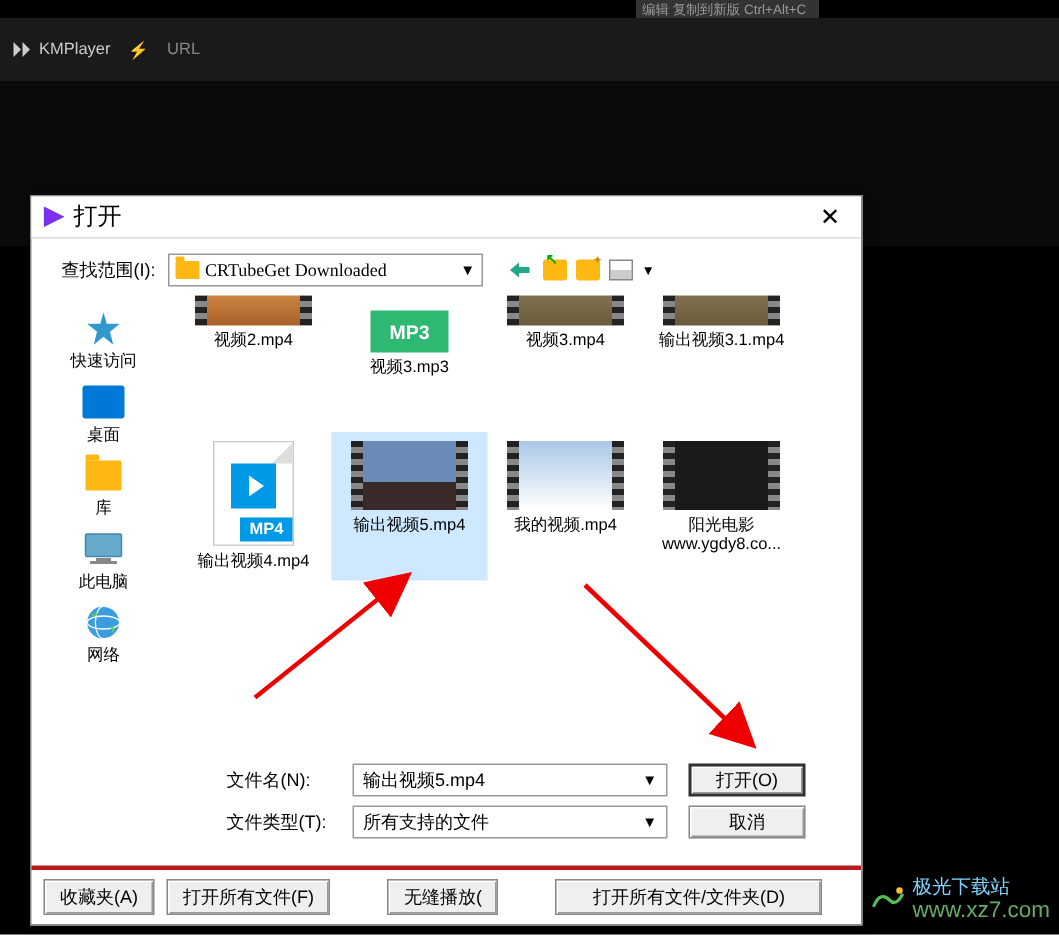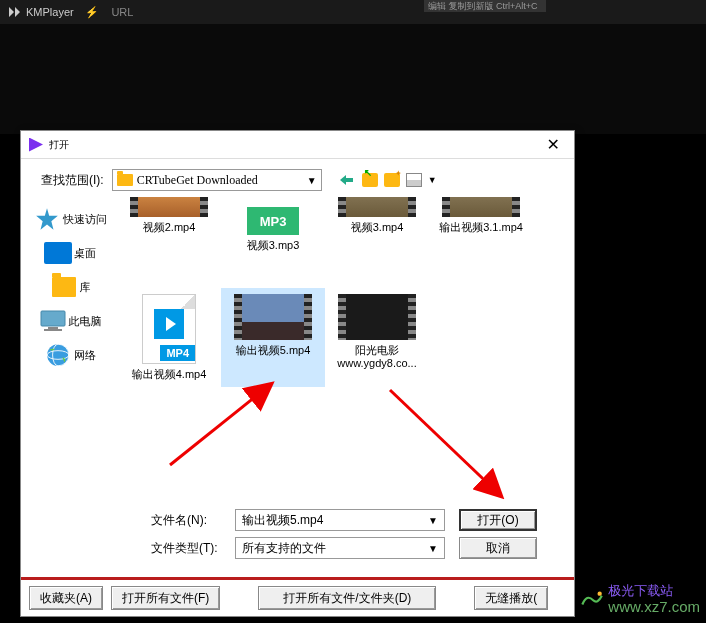--- a/index.html
+++ b/index.html
@@ -1,49 +1,49 @@
 <!DOCTYPE html>
 <html><head>
   <meta charset="utf-8">
   <style>
     * { margin: 0; padding: 0; box-sizing: border-box; }
     body { font-family: "Microsoft YaHei", Arial, sans-serif; font-size: 12px; background: #000; width: 706px; height: 623px; overflow: hidden; position: relative; }
     
-    .kmplayer-bar { background: #1a1a1a; height: 24px; display: flex; align-items: center; padding: 0 8px; color: #888; font-size: 11px; gap: 12px; }
+    .kmplayer-bar { background: #1a1a1a; height: 42px; display: flex; align-items: center; padding: 0 8px; color: #888; font-size: 11px; gap: 12px; margin-top: 12px; }
     .kmplayer-bar .logo { display: flex; align-items: center; gap: 4px; color: #ccc; }
     .kmplayer-bar .bolt { color: #888; }
     .kmplayer-bar .url { color: #888; }
     
     .dark-area { background: #0a0a0a; height: 110px; }
     
     .dialog { position: absolute; top: 130px; left: 20px; width: 555px; background: #fff; border: 1px solid #888; box-shadow: 2px 2px 8px rgba(0,0,0,0.3); }
     .titlebar { height: 28px; display: flex; align-items: center; justify-content: space-between; padding: 0 8px; border-bottom: 1px solid #ddd; background: #fff; }
     .titlebar-left { display: flex; align-items: center; gap: 6px; }
     .titlebar-icon { width: 14px; height: 14px; background: #7b2fef; clip-path: polygon(0 0, 100% 50%, 0 100%); }
-    .titlebar-title { font-size: 10px; font-family: Liberation Mono, monospace; }
+    .titlebar-title { font-size: 16px; font-family: Liberation Mono, monospace; }
     .close-btn { font-size: 16px; cursor: pointer; padding: 0 6px; }
     
     .lookup-row { display: flex; align-items: center; gap: 8px; padding: 10px 20px 6px; }
     .lookup-label { font-size: 12px; }
     .lookup-combo { flex: 0 0 210px; height: 22px; border: 1px solid #999; display: flex; align-items: center; padding: 0 4px; gap: 4px; font-family: Liberation Serif, serif; font-size: 12px; background: #fff; }
     .folder-icon-sm { width: 16px; height: 12px; background: #fdb813; border-radius: 1px; position: relative; }
     .folder-icon-sm::before { content: ""; position: absolute; top: -3px; left: 0; width: 6px; height: 3px; background: #fdb813; border-radius: 1px 1px 0 0; }
     .combo-arrow { margin-left: auto; font-size: 10px; }
     .toolbar-icons { display: flex; gap: 6px; margin-left: 8px; align-items: center; }
     .tb-icon { width: 18px; height: 18px; display: flex; align-items: center; justify-content: center; }
     .back-icon svg { width: 18px; height: 14px; }
     .up-icon { background: #fdb813; border-radius: 2px; position: relative; width: 16px; height: 14px; }
     .up-icon::before { content: "↖"; position: absolute; top: -6px; left: 2px; color: #0a0; font-size: 10px; font-weight: bold; }
     .new-icon { background: #fdb813; border-radius: 2px; width: 16px; height: 14px; position: relative; }
     .new-icon::after { content: "✦"; position: absolute; top: -4px; right: -2px; color: #d80; font-size: 8px; }
     .view-icon { border: 1px solid #888; width: 16px; height: 14px; background: linear-gradient(#fff 50%, #ccc 50%); }
     
     .body-row { display: flex; padding: 0 8px 8px; }
     .sidebar { width: 80px; display: flex; flex-direction: column; gap: 6px; align-items: center; padding-top: 8px; }
-    .sidebar-item { display: flex; align-items: center; gap: 0; cursor: pointer; }
+    .sidebar-item { display: flex; flex-direction: column; align-items: center; gap: 0; cursor: pointer; }
     .sidebar-item .sb-label { font-size: 11px; text-align: center; }
     .sb-icon { width: 32px; height: 28px; display: flex; align-items: center; justify-content: center; }
     .quick-icon svg { width: 26px; height: 26px; }
     .desktop-icon { background: #0078d7; width: 28px; height: 22px; border-radius: 2px; }
     .lib-icon { width: 24px; height: 20px; background: #fdb813; border-radius: 1px; position: relative; }
     .lib-icon::before { content: ""; position: absolute; top: -4px; left: 0; width: 9px; height: 4px; background: #fdb813; border-radius: 1px 1px 0 0; }
     .pc-icon svg { width: 30px; height: 24px; }
     .net-icon svg { width: 26px; height: 26px; }
     
     .file-area { flex: 1; padding: 4px 8px; height: 300px; overflow: hidden; }
@@ -79,21 +79,21 @@
     .bottom-buttons { display: flex; gap: 8px; padding: 6px 8px; justify-content: flex-start; border-top: 3px solid #b91c1c; }
     .bb { height: 24px; border: 1px solid #888; background: #efefef; box-shadow: 1px 1px 0 #fff inset, -1px -1px 0 #999 inset; font-size: 12px; padding: 0 10px; cursor: pointer; }
     .bb.wide { padding: 0 24px; }
     
     .arrow-red { position: absolute; pointer-events: none; }
     .arrow-red svg { overflow: visible; }
     
     .watermark { position: absolute; bottom: 8px; right: 6px; display: flex; align-items: center; gap: 4px; color: #888; font-size: 13px; }
     .watermark .wlogo svg { width: 26px; height: 26px; }
     .watermark .wtext { display: flex; flex-direction: column; line-height: 1.1; }
-    .watermark .wtext span:first-child { color: #8b5cf6; }
+    .watermark .wtext span:first-child { color: #7dd3fc; }
     .watermark .wtext span:last-child { color: #6a6; font-size: 15px; }
     
     .top-strip { position: absolute; top: 0; right: 160px; width: 122px; height: 12px; background: #333; color: #999; font-size: 9px; overflow: hidden; display: flex; align-items: center; padding: 0 4px; }
   </style>
 </head>
 <body>
 
 <div class="kmplayer-bar">
   <span class="logo">
     <svg width="14" height="12" viewBox="0 0 14 12">
@@ -222,20 +222,27 @@
           <span class="file-label">输出视频4.mp4</span>
         </div>
         <div class="file-item selected">
           <div class="thumb sky">
               <div class="film-strip left"></div>
               <div class="film-strip right"></div>
             </div>
           <span class="file-label">输出视频5.mp4</span>
         </div>
         <div class="file-item">
+          <div class="thumb snow">
+              <div class="film-strip left"></div>
+              <div class="film-strip right"></div>
+            </div>
+          <span class="file-label">我的视频.mp4</span>
+        </div>
+        <div class="file-item">
           <div class="thumb dark">
               <div class="film-strip left"></div>
               <div class="film-strip right"></div>
             </div>
           <span class="file-label" style="white-space:pre-line">阳光电影
 www.ygdy8.co...</span>
         </div>
       </div>
     </div>
   </div>
@@ -255,22 +262,22 @@
         <span>所有支持的文件</span>
         <span class="combo-arrow">▼</span>
       </div>
       <button class="form-btn">取消</button>
     </div>
   </div>
 
   <div class="bottom-buttons">
     <button class="bb">收藏夹(A)</button>
     <button class="bb">打开所有文件(F)</button>
+    <button class="bb" style="margin-left:30px">无缝播放(</button>
     <button class="bb wide" style="margin-left:30px">打开所有文件/文件夹(D)</button>
-    <button class="bb" style="margin-left:30px">无缝播放(</button>
   </div>
 </div>
 
 <div class="arrow-red" style="top:375px; left:160px;">
   <svg width="130" height="100">
       <defs>
         <marker id="ah1" markerWidth="10" markerHeight="10" refX="8" refY="5" orient="auto">
           <path d="M0 0 L10 5 L0 10 Z" fill="#e00"></path>
         </marker>
       </defs>

